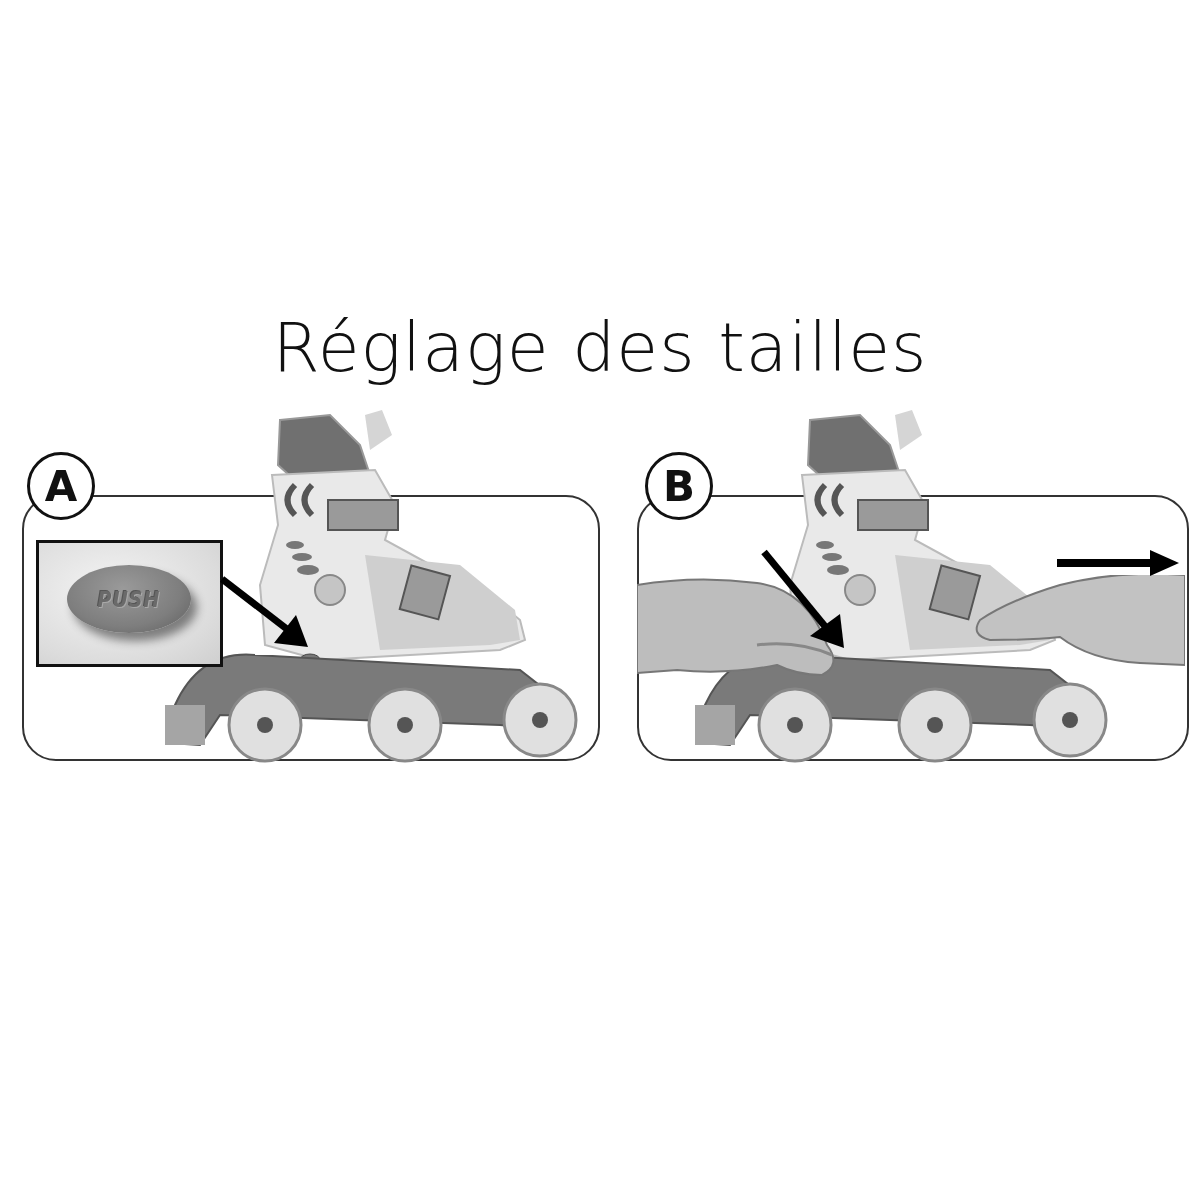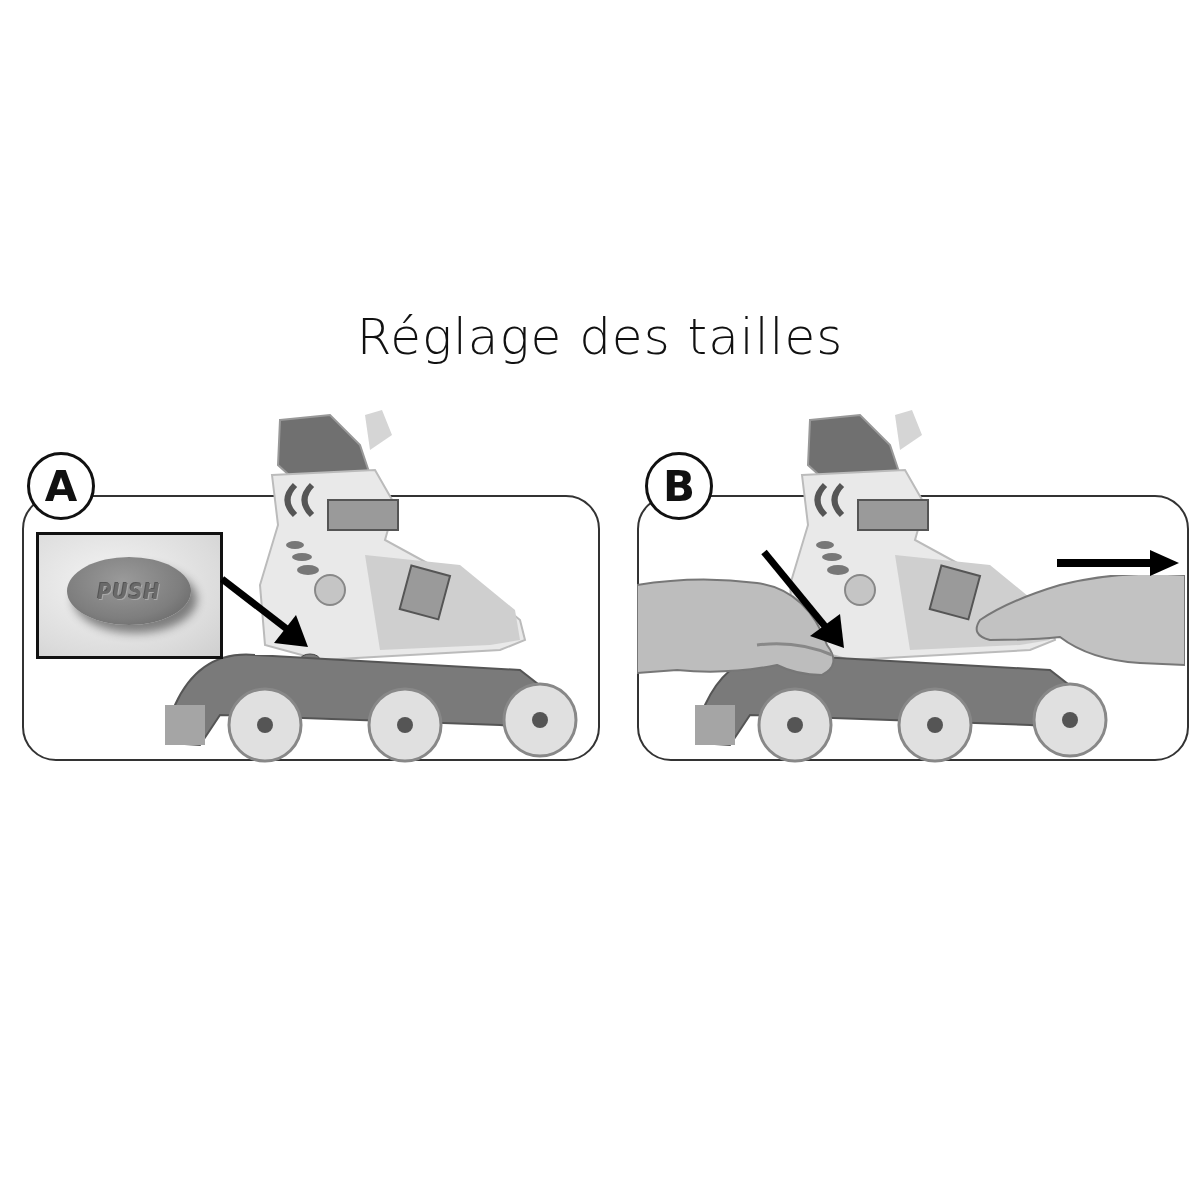--- a/index.html
+++ b/index.html
@@ -1,32 +1,32 @@
 <!DOCTYPE html>
 <html><head>
   <meta charset="utf-8">
   <style>
     html, body { margin: 0; padding: 0; background: #ffffff; }
     body { width: 1200px; height: 1200px; position: relative; overflow: hidden; font-family: "DejaVu Sans", sans-serif; }
     .title {
       position: absolute; left: 0; top: 308px; width: 1200px; text-align: center;
-      font-family: "DejaVu Sans", sans-serif; font-weight: 300; font-size: 50px; color: #111;
+      font-family: "DejaVu Sans", sans-serif; font-weight: 300; font-size: 68px; color: #111;
       letter-spacing: 1px; font-stretch: condensed;
     }
     .panel-frame {
       position: absolute; border: 2px solid #333; border-radius: 34px; background: transparent;
     }
     .badge {
       position: absolute; width: 62px; height: 62px; border: 3px solid #111; border-radius: 50%;
       background: #fff; display: flex; align-items: center; justify-content: center;
       font-family: "DejaVu Sans", sans-serif; font-weight: bold; font-size: 42px; color: #111; z-index: 5;
     }
     .inset {
       position: absolute; border: 3px solid #111; background: radial-gradient(ellipse at 40% 40%, #f4f4f4 0%, #dcdcdc 70%, #cfcfcf 100%);
-      overflow: hidden; z-index: 4;
+      overflow: hidden; z-index: 4; margin-top: 8px;
     }
     .push-btn {
       position: absolute; left: 28px; top: 22px; width: 124px; height: 68px; border-radius: 50%;
       background: radial-gradient(ellipse at 45% 35%, #9a9a9a 0%, #7e7e7e 60%, #5d5d5d 100%);
       box-shadow: 6px 8px 10px rgba(0,0,0,0.45);
       display: flex; align-items: center; justify-content: center;
     }
     .push-label {
       font-family: "DejaVu Sans", sans-serif; font-weight: bold; font-style: italic; font-size: 19px;
       color: #6a6a6a; text-shadow: 1px 1px 0 #a8a8a8, -1px -1px 0 #555; letter-spacing: 1px;

